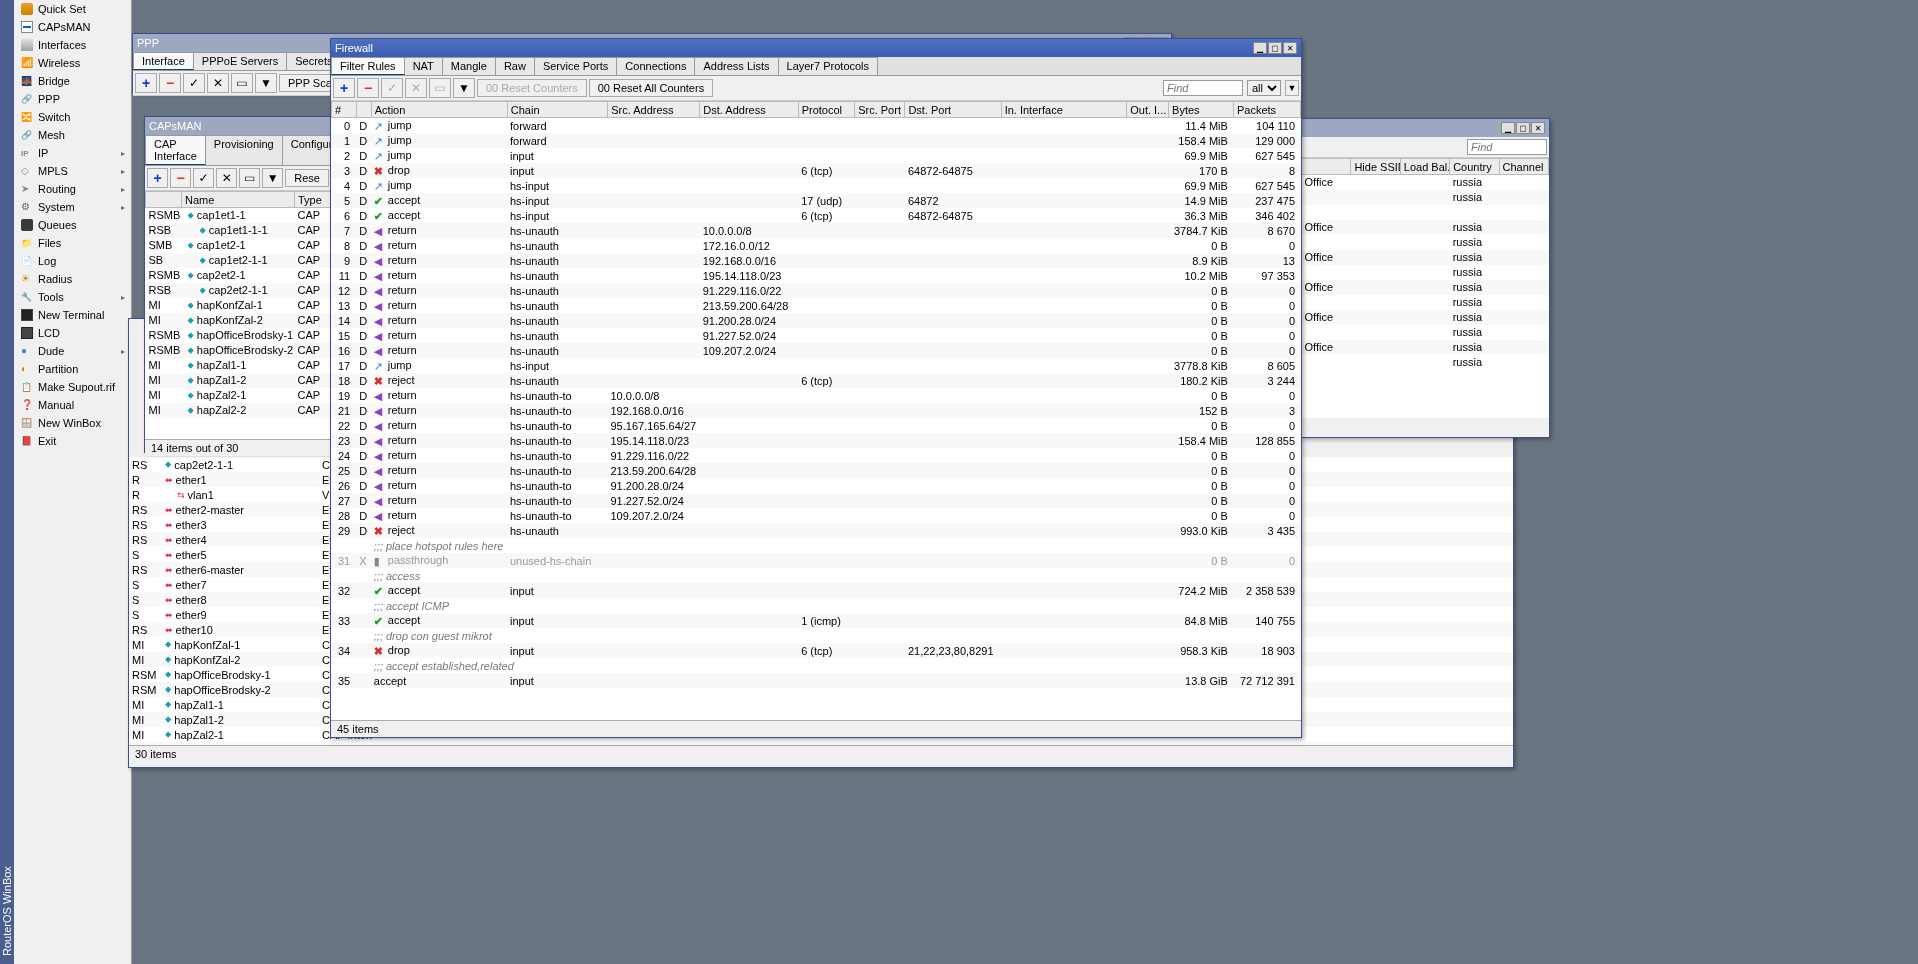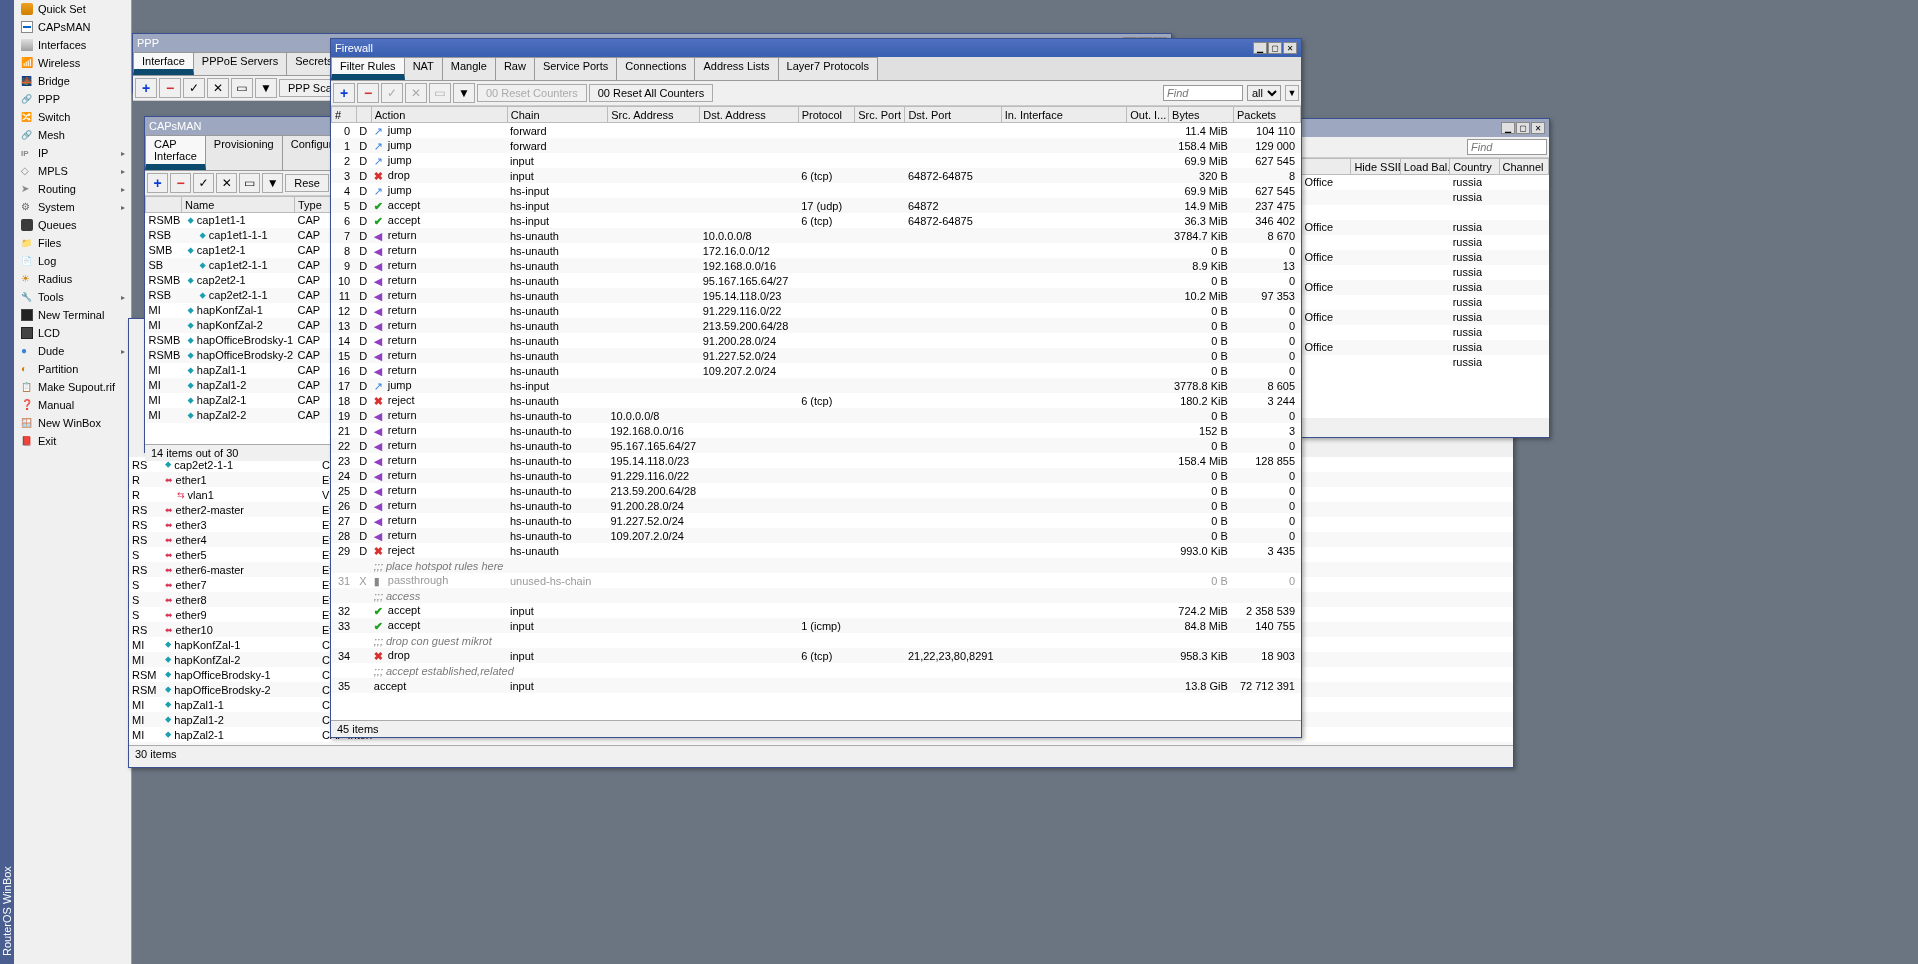--- a/index.html
+++ b/index.html
@@ -43,21 +43,21 @@
 .ic-exit::before { content:"📕"; font-size:9px;}
 
 
 .win { position: absolute; background: #f0f0f0; border: 1px solid #3a5090; box-shadow: 2px 2px 4px rgba(0,0,0,0.3); }
 .win-title { background: linear-gradient(#5070c0,#3a5fb0); color: #fff; padding: 2px 4px; height: 18px; display: flex; align-items: center; font-size: 11px; }
 .win-title.inactive { background: #9da8c0; }
 .win-ctrl { margin-left: auto; display: flex; gap: 1px; }
 .win-btn { width: 14px; height: 12px; background: #e0e0e0; border: 1px solid #888; font-size: 8px; display: flex; align-items: center; justify-content: center; cursor: pointer; color: #000;}
 .tabs { display: flex; background: #e0e0e0; border-bottom: 1px solid #999; }
 .tab { padding: 2px 8px; border: 1px solid #999; border-bottom: none; background: #e8e8e8; margin-right: -1px; cursor: pointer; font-size:11px;}
-.tab.active { background: #f8f8f8; border-bottom: 6px solid #0c4a6e; position:relative; z-index:1; }
+.tab.active { background: #f8f8f8; border-bottom: 1px solid #0c4a6e; position:relative; z-index:1; }
 .toolbar { display: flex; align-items: center; padding: 2px; gap: 2px; border-bottom: 1px solid #ccc; background:#f0f0f0; }
 .tbtn { width: 22px; height: 20px; border: 1px solid #aaa; background: #f0f0f0; display: flex; align-items: center; justify-content: center; cursor: pointer; font-size: 12px; }
 .tbtn.add { color: #0a3dd8; font-weight: bold; font-size:14px;}
 .tbtn.rem { color: #d83030; font-weight: bold; font-size:14px;}
 .tbtn-txt { padding: 2px 8px; border: 1px solid #aaa; background: #f0f0f0; cursor: pointer; font-size:11px;}
 .tbtn.dis,.tbtn-txt.dis { color:#aaa; }
 .find-box { margin-left: auto; display: flex; gap: 4px; }
 .find-box input { width: 80px; font-size:11px; padding:1px 3px; border:1px solid #999; font-style:italic; color:#888;}
 .find-box select { font-size:11px; border:1px solid #999; }
 
@@ -1000,21 +1000,21 @@
               <td>D</td>
               <td><span class="aicon ai-drop">✖</span>drop</td>
               <td>input</td>
               <td></td>
               <td></td>
               <td>6 (tcp)</td>
               <td></td>
               <td>64872-64875</td>
               <td></td>
               <td></td>
-              <td class="nr">320 B</td>
+              <td class="nr">170 B</td>
               <td class="nr">8</td>
             </tr>
             <tr>
               <td class="nr">4</td>
               <td>D</td>
               <td><span class="aicon ai-jump">↗</span>jump</td>
               <td>hs-input</td>
               <td></td>
               <td></td>
               <td></td>
@@ -1092,35 +1092,20 @@
               <td>hs-unauth</td>
               <td></td>
               <td>192.168.0.0/16</td>
               <td></td>
               <td></td>
               <td></td>
               <td></td>
               <td></td>
               <td class="nr">8.9 KiB</td>
               <td class="nr">13</td>
-            </tr>
-            <tr>
-              <td class="nr">10</td>
-              <td>D</td>
-              <td><span class="aicon ai-return">◀</span>return</td>
-              <td>hs-unauth</td>
-              <td></td>
-              <td>95.167.165.64/27</td>
-              <td></td>
-              <td></td>
-              <td></td>
-              <td></td>
-              <td></td>
-              <td class="nr">0 B</td>
-              <td class="nr">0</td>
             </tr>
             <tr>
               <td class="nr">11</td>
               <td>D</td>
               <td><span class="aicon ai-return">◀</span>return</td>
               <td>hs-unauth</td>
               <td></td>
               <td>195.14.118.0/23</td>
               <td></td>
               <td></td>
@@ -1417,20 +1402,25 @@
               <td>input</td>
               <td></td>
               <td></td>
               <td></td>
               <td></td>
               <td></td>
               <td></td>
               <td></td>
               <td class="nr">724.2 MiB</td>
               <td class="nr">2 358 539</td>
+            </tr>
+            <tr class="comment">
+              <td></td>
+              <td></td>
+              <td colspan="11">;;; accept ICMP</td>
             </tr>
             <tr>
               <td class="nr">33</td>
               <td></td>
               <td><span class="aicon ai-accept">✔</span>accept</td>
               <td>input</td>
               <td></td>
               <td></td>
               <td>1 (icmp)</td>
               <td></td>

